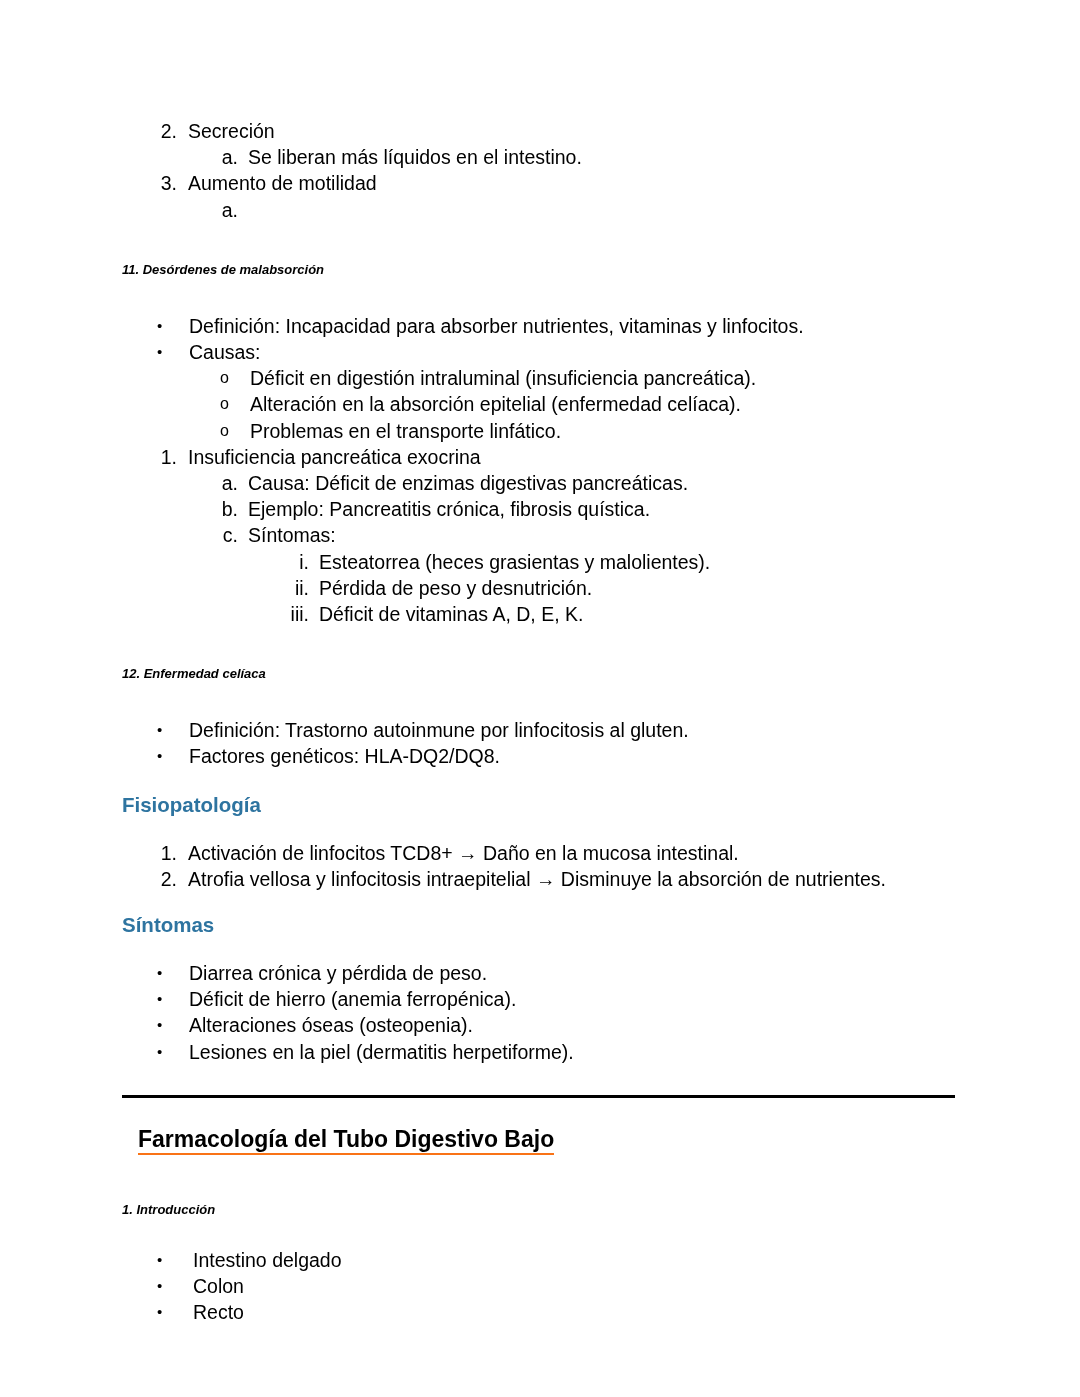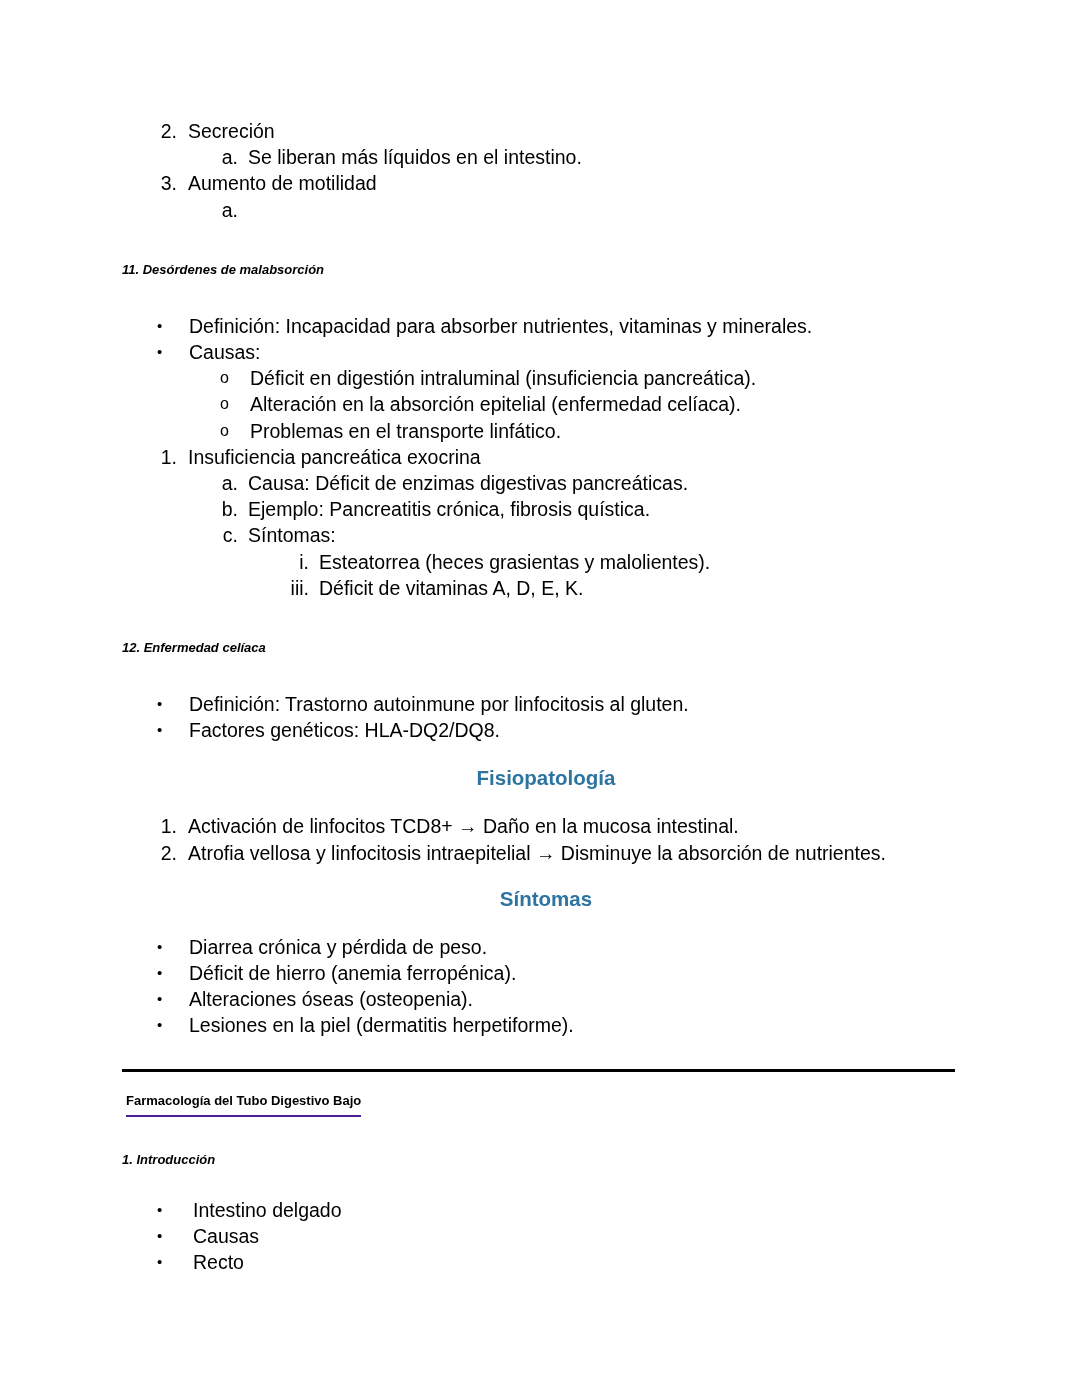--- a/index.html
+++ b/index.html
@@ -40,31 +40,30 @@
     padding: 0;
   }
   .h-teal {
     font-weight: bold;
     font-style: normal;
     font-size: 20.5px;
     line-height: 26px;
     color: #2E74A0;
     margin: 0;
     padding: 0;
-    text-align: center;
   }
   .h-rule-title {
     font-weight: bold;
     font-style: normal;
-    font-size: 13px;
+    font-size: 23px;
     line-height: 26px;
-    margin: 4px;
+    margin: 16px;
     padding: 0;
     display: inline-block;
-    border-bottom: 2px solid #4c1d95;
+    border-bottom: 2px solid #f97316;
     padding-bottom: 1px;
   }
   .hrule {
     border: 0;
     border-top: 3px solid #000;
     margin: 0;
     padding: 0;
     width: 833px;
   }
 
@@ -142,21 +141,21 @@
 
   <div class="sp-34"></div>
 
   <div class="h-num">11. Desórdenes de malabsorción</div>
 
   <div class="sp-30"></div>
 
   <div>
     <div class="row lvl-bullet">
       <span class="mk bulletglyph">•</span>
-      <span class="tx">Definición: Incapacidad para absorber nutrientes, vitaminas y minerales.</span>
+      <span class="tx">Definición: Incapacidad para absorber nutrientes, vitaminas y linfocitos.</span>
     </div>
     <div class="row lvl-bullet">
       <span class="mk bulletglyph">•</span>
       <span class="tx">Causas:</span>
     </div>
   </div>
 
   <div>
     <div class="row lvl-circle">
       <span class="mk circleglyph">o</span>
@@ -191,20 +190,24 @@
       <span class="tx">Síntomas:</span>
     </div>
   </div>
 
   <div>
     <div class="row lvl-roman">
       <span class="mk">i.</span>
       <span class="tx">Esteatorrea (heces grasientas y malolientes).</span>
     </div>
     <div class="row lvl-roman">
+      <span class="mk">ii.</span>
+      <span class="tx">Pérdida de peso y desnutrición.</span>
+    </div>
+    <div class="row lvl-roman">
       <span class="mk">iii.</span>
       <span class="tx">Déficit de vitaminas A, D, E, K.</span>
     </div>
   </div>
 
   <div class="sp-34"></div>
 
   <div class="h-num">12. Enfermedad celíaca</div>
 
   <div class="sp-30"></div>
@@ -279,21 +282,21 @@
   <div class="sp-24"></div>
 
 
   <div>
     <div class="row lvl-bullet2">
       <span class="mk bulletglyph">•</span>
       <span class="tx">Intestino delgado</span>
     </div>
     <div class="row lvl-bullet2">
       <span class="mk bulletglyph">•</span>
-      <span class="tx">Causas</span>
+      <span class="tx">Colon</span>
     </div>
     <div class="row lvl-bullet2">
       <span class="mk bulletglyph">•</span>
       <span class="tx">Recto</span>
     </div>
   </div>
 
 </div>
 
 </body></html>

